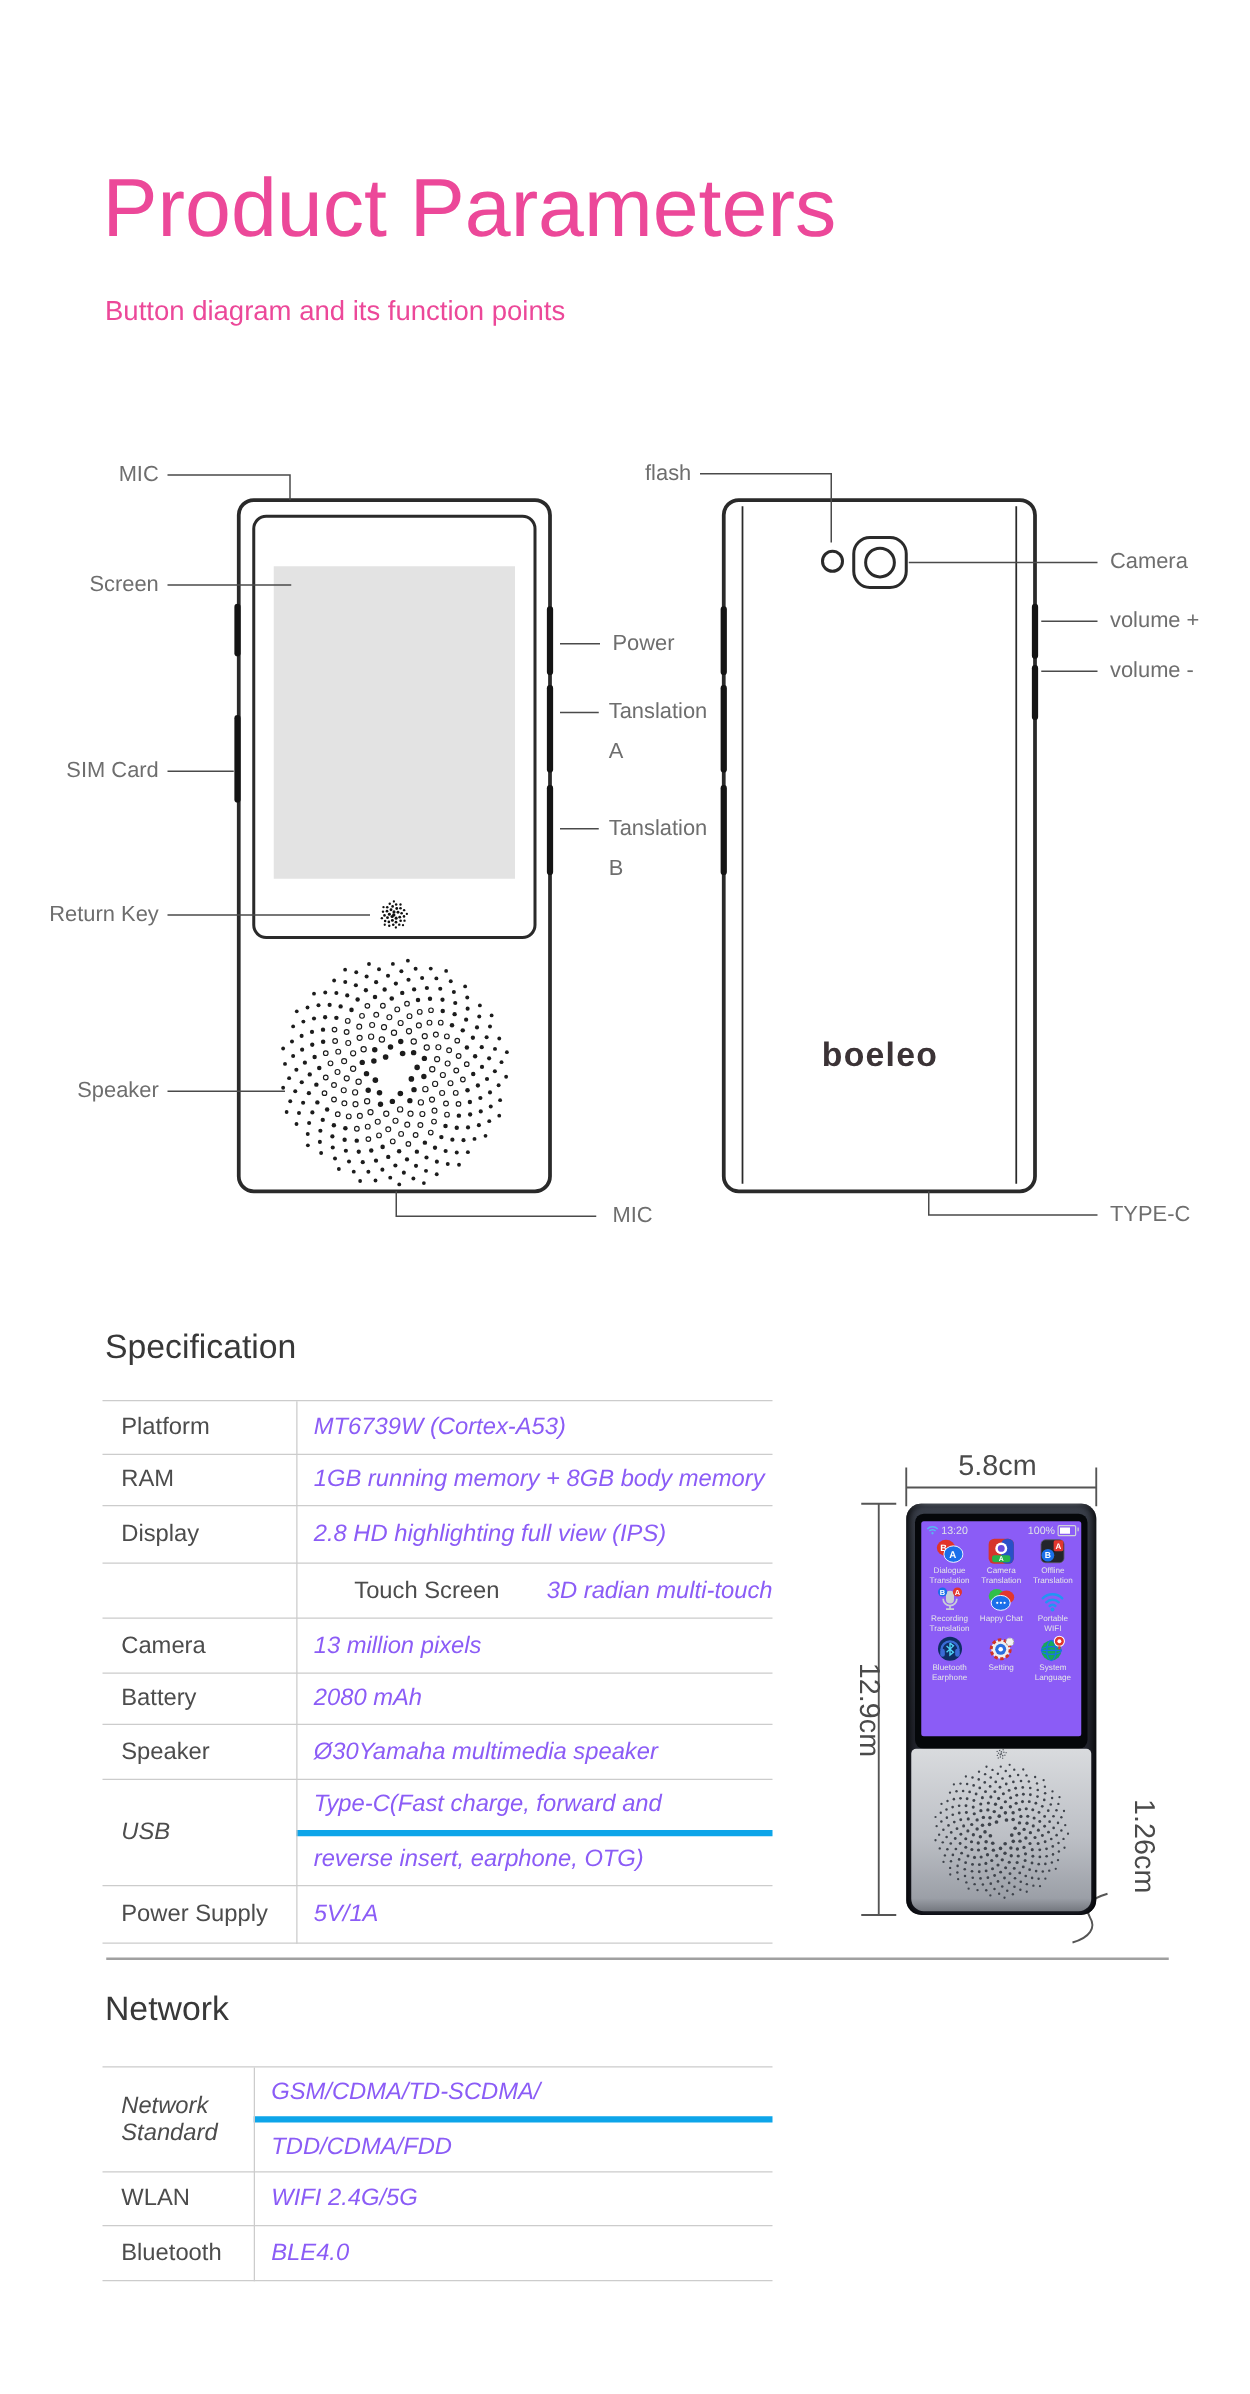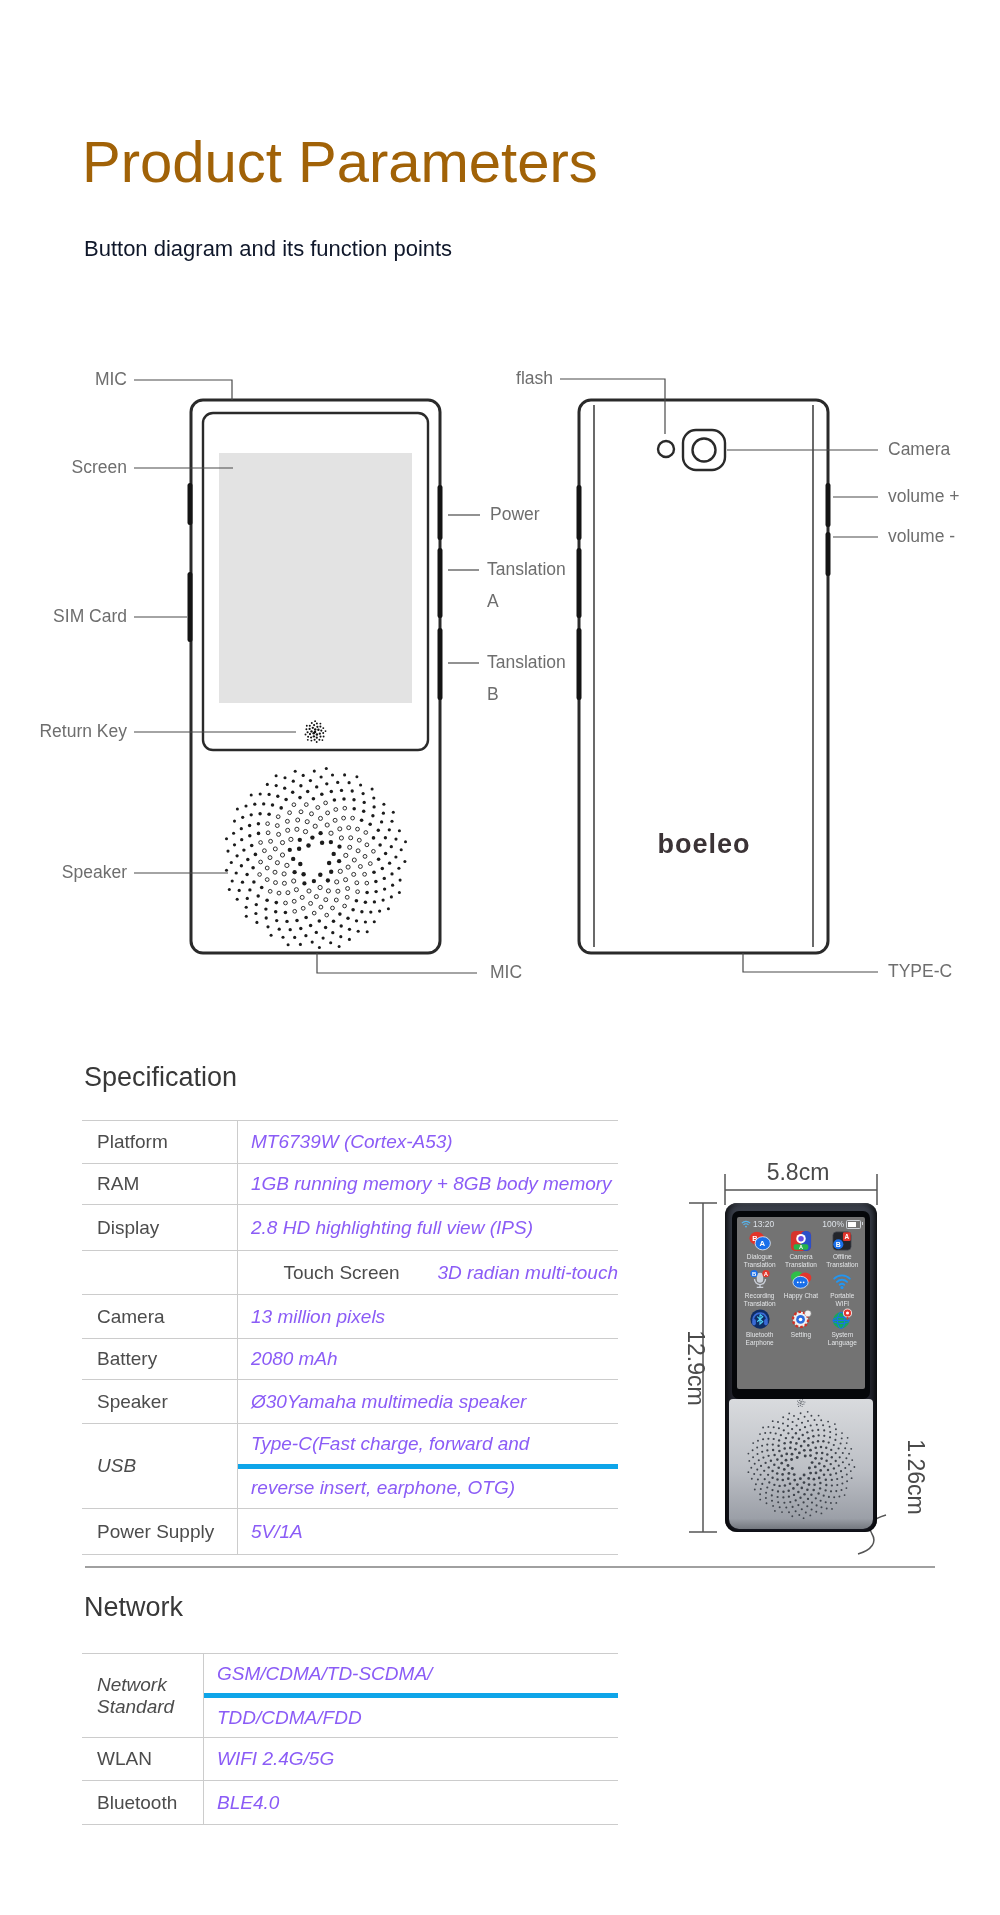--- a/index.html
+++ b/index.html
@@ -1,20 +1,20 @@
 <!DOCTYPE html>
 <html><head>
 <meta charset="utf-8">
 <style>
   html,body{margin:0;padding:0;background:#fff;}
   body{width:1000px;height:1915px;position:relative;font-family:"Liberation Sans",sans-serif;overflow:hidden;}
   .abs{position:absolute;}
   
-  .page-title{left:82px;top:128px;font-size:58px;font-weight:500;color:#a16207;letter-spacing:0px;}
-  .page-subtitle{left:84px;top:236px;font-size:22px;color:#0f172a;}
+  .page-title{left:82px;top:128px;font-size:66px;font-weight:500;color:#ec4899;letter-spacing:0px;}
+  .page-subtitle{left:84px;top:236px;font-size:22px;color:#ec4899;}
   .section-heading{font-size:27px;color:#383838;}
   
   #diagram{left:0;top:290px;}
   #diagram text{font-family:"Liberation Sans",sans-serif;font-size:17.5px;fill:#6e6e6e;}
   #diagram .outline{fill:#fff;stroke:#2a2a2a;stroke-width:3;}
   #diagram .outline2{fill:none;stroke:#2a2a2a;stroke-width:2.4;}
   #diagram .thin{stroke:#2a2a2a;stroke-width:1.4;fill:none;}
   #diagram .lead{stroke:#4a4a4a;stroke-width:1.2;fill:none;}
   #diagram .sliver{fill:#141414;}
   #diagram .logo{font-size:27px;font-weight:bold;fill:#3b3336;letter-spacing:1px;}
@@ -35,21 +35,21 @@
   .separator{left:85px;top:1566px;width:850px;height:2px;background:#a0a0a0;}
   
   #dims{left:560px;top:1150px;}
   #dims text{font-family:"Liberation Sans",sans-serif;font-size:23px;fill:#4a4a4a;}
   #dims line,#dims path{stroke:#555;stroke-width:1.5;fill:none;}
   
   .phone{left:725px;top:1203px;width:152px;height:329px;border-radius:12px;
     background:linear-gradient(180deg,#3a3f4a 0%,#23252e 55%,#171922 100%);
     box-shadow:inset 5px 0 7px -3px #000,inset -5px 0 7px -3px #000,inset 0 2px 2px -1px #6a707c;}
   .bezel{position:absolute;left:7px;top:8px;right:7px;height:188px;background:#05070a;border-radius:7px;}
-  .pscreen{position:absolute;left:5px;top:6px;right:5px;bottom:10px;background:#737373;border-radius:2px;overflow:hidden;}
+  .pscreen{position:absolute;left:5px;top:6px;right:5px;bottom:10px;background:#8b5cf6;border-radius:2px;overflow:hidden;}
   .statusbar{display:flex;justify-content:space-between;align-items:center;padding:2px 4px 0 4px;color:#dde2e8;font-size:8.5px;}
   .sbleft,.sbright{display:flex;align-items:center;gap:2px;}
   .battery{width:13px;height:7px;border:1px solid #cfd3d8;border-radius:1.5px;position:relative;}
   .battery::before{content:"";position:absolute;left:1px;top:1px;bottom:1px;width:8px;background:#fff;}
   .battery::after{content:"";position:absolute;right:-3px;top:1.5px;width:1.5px;height:3px;background:#cfd3d8;}
   .appgrid{display:grid;grid-template-columns:repeat(3,1fr);padding:1px 2px;row-gap:1px;}
   .app{display:flex;flex-direction:column;align-items:center;width:38px;margin:0 auto;}
   .app .ic{width:22px;height:22px;}
   .app .alabel{font-size:6.5px;line-height:7.5px;color:#e4e6e8;text-align:center;margin-top:1px;height:15px;}
   .silver{position:absolute;left:4px;right:4px;top:196px;bottom:3px;border-radius:4px 4px 10px 10px;

